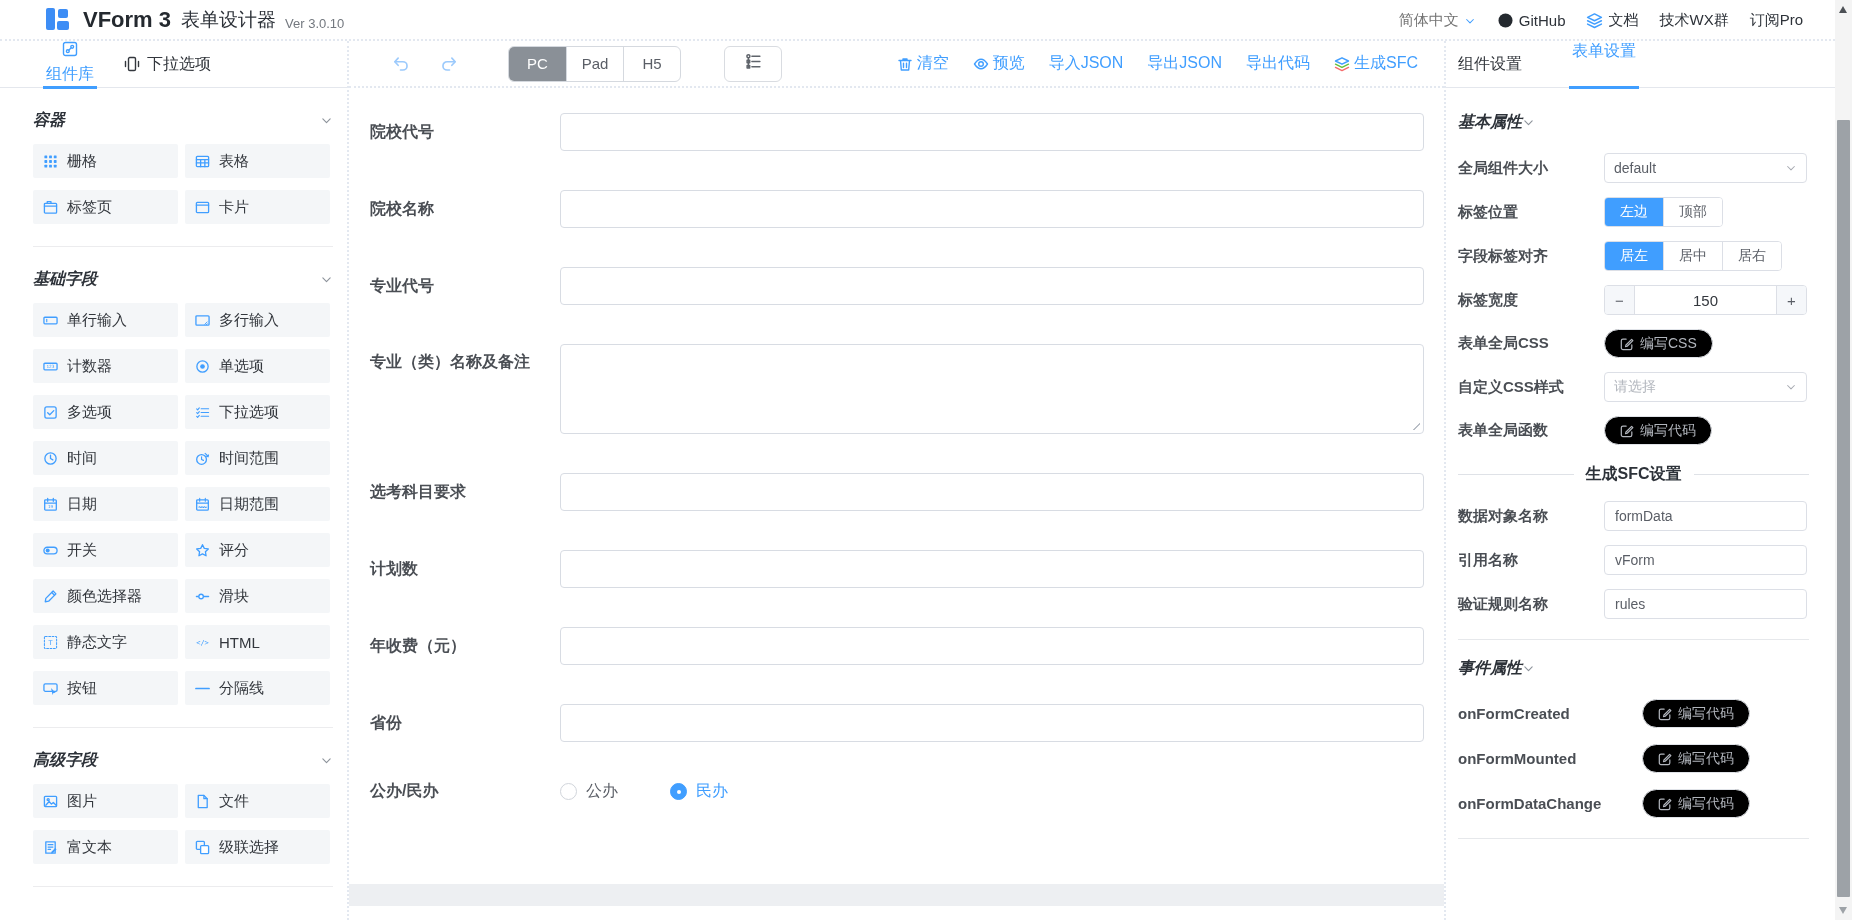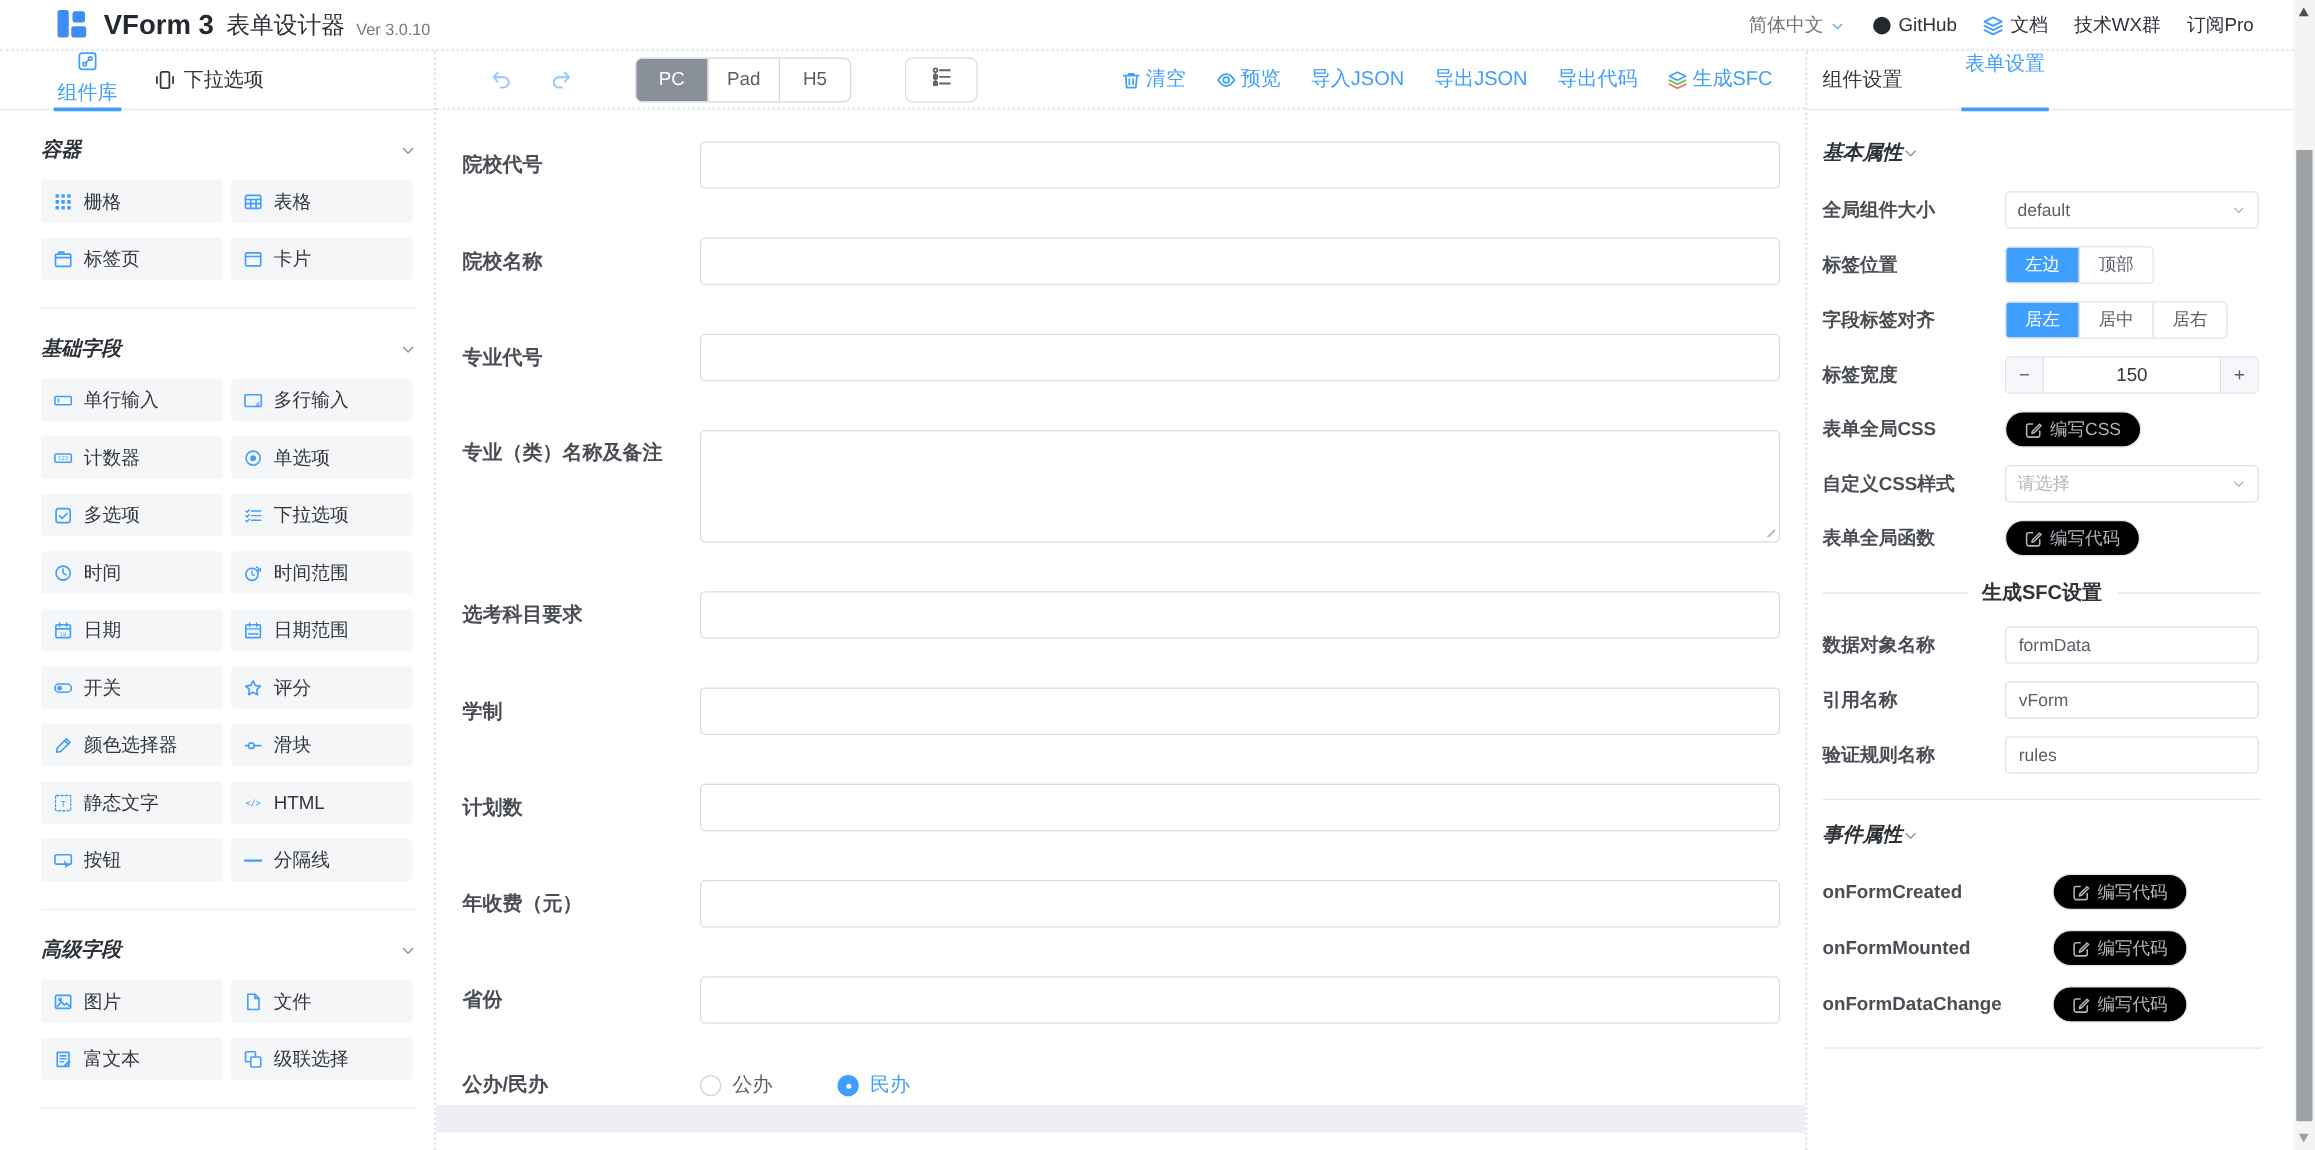--- a/index.html
+++ b/index.html
@@ -567,24 +567,20 @@
             <span class="flabel">专业（类）名称及备注</span>
             <div class="fctl textarea">
               <span class="resize-grip"></span>
             </div>
           </div>
           <div class="frow">
             <span class="flabel">选考科目要求</span>
             <div class="fctl"></div>
           </div>
           <div class="frow">
-            <span class="flabel">学制</span>
-            <div class="fctl"></div>
-          </div>
-          <div class="frow">
             <span class="flabel">计划数</span>
             <div class="fctl"></div>
           </div>
           <div class="frow">
             <span class="flabel">年收费（元）</span>
             <div class="fctl"></div>
           </div>
           <div class="frow">
             <span class="flabel">省份</span>
             <div class="fctl"></div>

